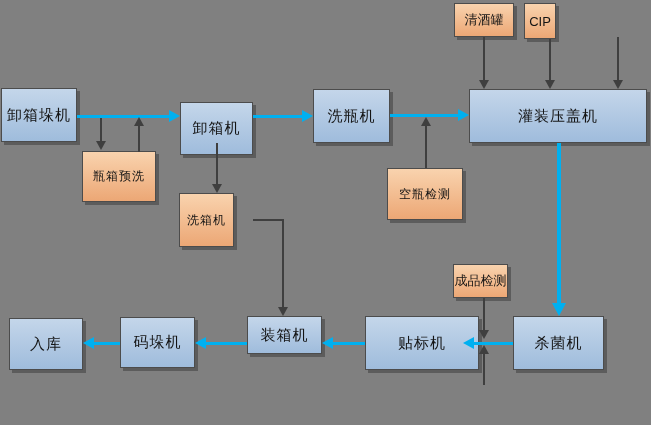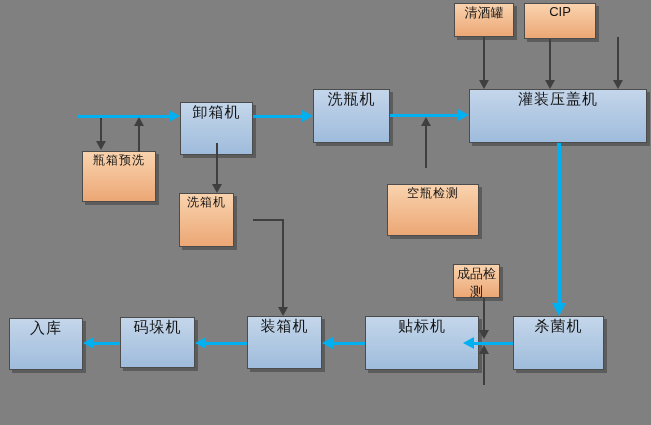--- a/index.html
+++ b/index.html
@@ -5,21 +5,21 @@
   html,body { margin:0; padding:0; }
   .canvas {
     position:relative;
     width:651px; height:425px;
     background:#808080;
     font-family:"Liberation Sans","DejaVu Sans",sans-serif;
     overflow:hidden;
   }
   .node {
     position:absolute;
-    display:flex; justify-content:center;
+    display:flex; align-items:center; justify-content:center;
     border:1px solid #4c4c4c;
     box-shadow:3px 3px 0 0 #5c5c5c;
     color:#141414;
     box-sizing:border-box;
     text-align:center;
     letter-spacing:1px;
   }
   .process { background:linear-gradient(#c4d6ea,#9fbcdc); font-size:15px; }
   .aux     { background:linear-gradient(#f9d3ae,#eca775); font-size:12px; }
   .small   { font-size:13px; letter-spacing:0; }
@@ -31,61 +31,64 @@
   .ah-left-cyan  { border-top:6px solid transparent; border-bottom:6px solid transparent; border-right:11px solid #00b0f0; }
   .ah-down-cyan  { border-left:7px solid transparent; border-right:7px solid transparent; border-top:13px solid #00b0f0; }
   .ah-down-dark  { border-left:5px solid transparent; border-right:5px solid transparent; border-top:9px solid #3f3f3f; }
   .ah-up-dark    { border-left:5px solid transparent; border-right:5px solid transparent; border-bottom:9px solid #3f3f3f; }
 </style>
 </head>
 <body>
 
 <div class="canvas">
 
+  <div class="node process" style="left:1px;top:88px;width:76px;height:54px;">
+    <span>卸箱垛机</span>
+  </div>
   <div class="node process" style="left:180px;top:90px;width:73px;height:53px;margin-top:12px;">
     <span>卸箱机</span>
   </div>
   <div class="node process" style="left:313px;top:89px;width:77px;height:54px;">
     <span>洗瓶机</span>
   </div>
   <div class="node process" style="left:469px;top:89px;width:178px;height:54px;">
     <span>灌装压盖机</span>
   </div>
   <div class="node process" style="left:513px;top:316px;width:91px;height:54px;">
     <span>杀菌机</span>
   </div>
   <div class="node process" style="left:365px;top:316px;width:114px;height:54px;">
     <span>贴标机</span>
   </div>
-  <div class="node process" style="left:247px;top:316px;width:75px;height:53px;">
+  <div class="node process" style="left:247px;top:316px;width:75px;height:38px;">
     <span>装箱机</span>
   </div>
   <div class="node process" style="left:120px;top:317px;width:75px;height:51px;">
     <span>码垛机</span>
   </div>
   <div class="node process" style="left:9px;top:318px;width:74px;height:52px;">
     <span>入库</span>
   </div>
 
   <div class="node aux" style="left:82px;top:151px;width:74px;height:51px;">
     <span>瓶箱预洗</span>
   </div>
   <div class="node aux" style="left:179px;top:193px;width:55px;height:54px;">
     <span>洗箱机</span>
   </div>
-  <div class="node aux" style="left:387px;top:168px;width:92px;height:52px;margin-top:16px;">
+  <div class="node aux" style="left:387px;top:168px;width:76px;height:52px;">
     <span>空瓶检测</span>
   </div>
   <div class="node aux small" style="left:454px;top:3px;width:60px;height:34px;">
     <span>清酒罐</span>
   </div>
-  <div class="node aux small" style="left:524px;top:3px;width:72px;height:36px;">
+  <div class="node aux small" style="left:524px;top:3px;width:32px;height:36px;">
     <span>CIP</span>
   </div>
-  <div class="node aux small" style="left:453px;top:264px;width:47px;height:34px;">
+  <div class="node aux small" style="left:453px;top:264px;width:55px;height:34px;">
     <span>成品检测</span>
   </div>
 
   <div class="line cyan" style="left:77px;top:115px;width:92px;height:3px;"></div>
   <div class="ah ah-right-cyan" style="left:169px;top:110px;"></div>
 
   <div class="line cyan" style="left:253px;top:115px;width:49px;height:3px;"></div>
   <div class="ah ah-right-cyan" style="left:302px;top:110px;"></div>
 
   <div class="line cyan" style="left:390px;top:114px;width:68px;height:3px;"></div>

